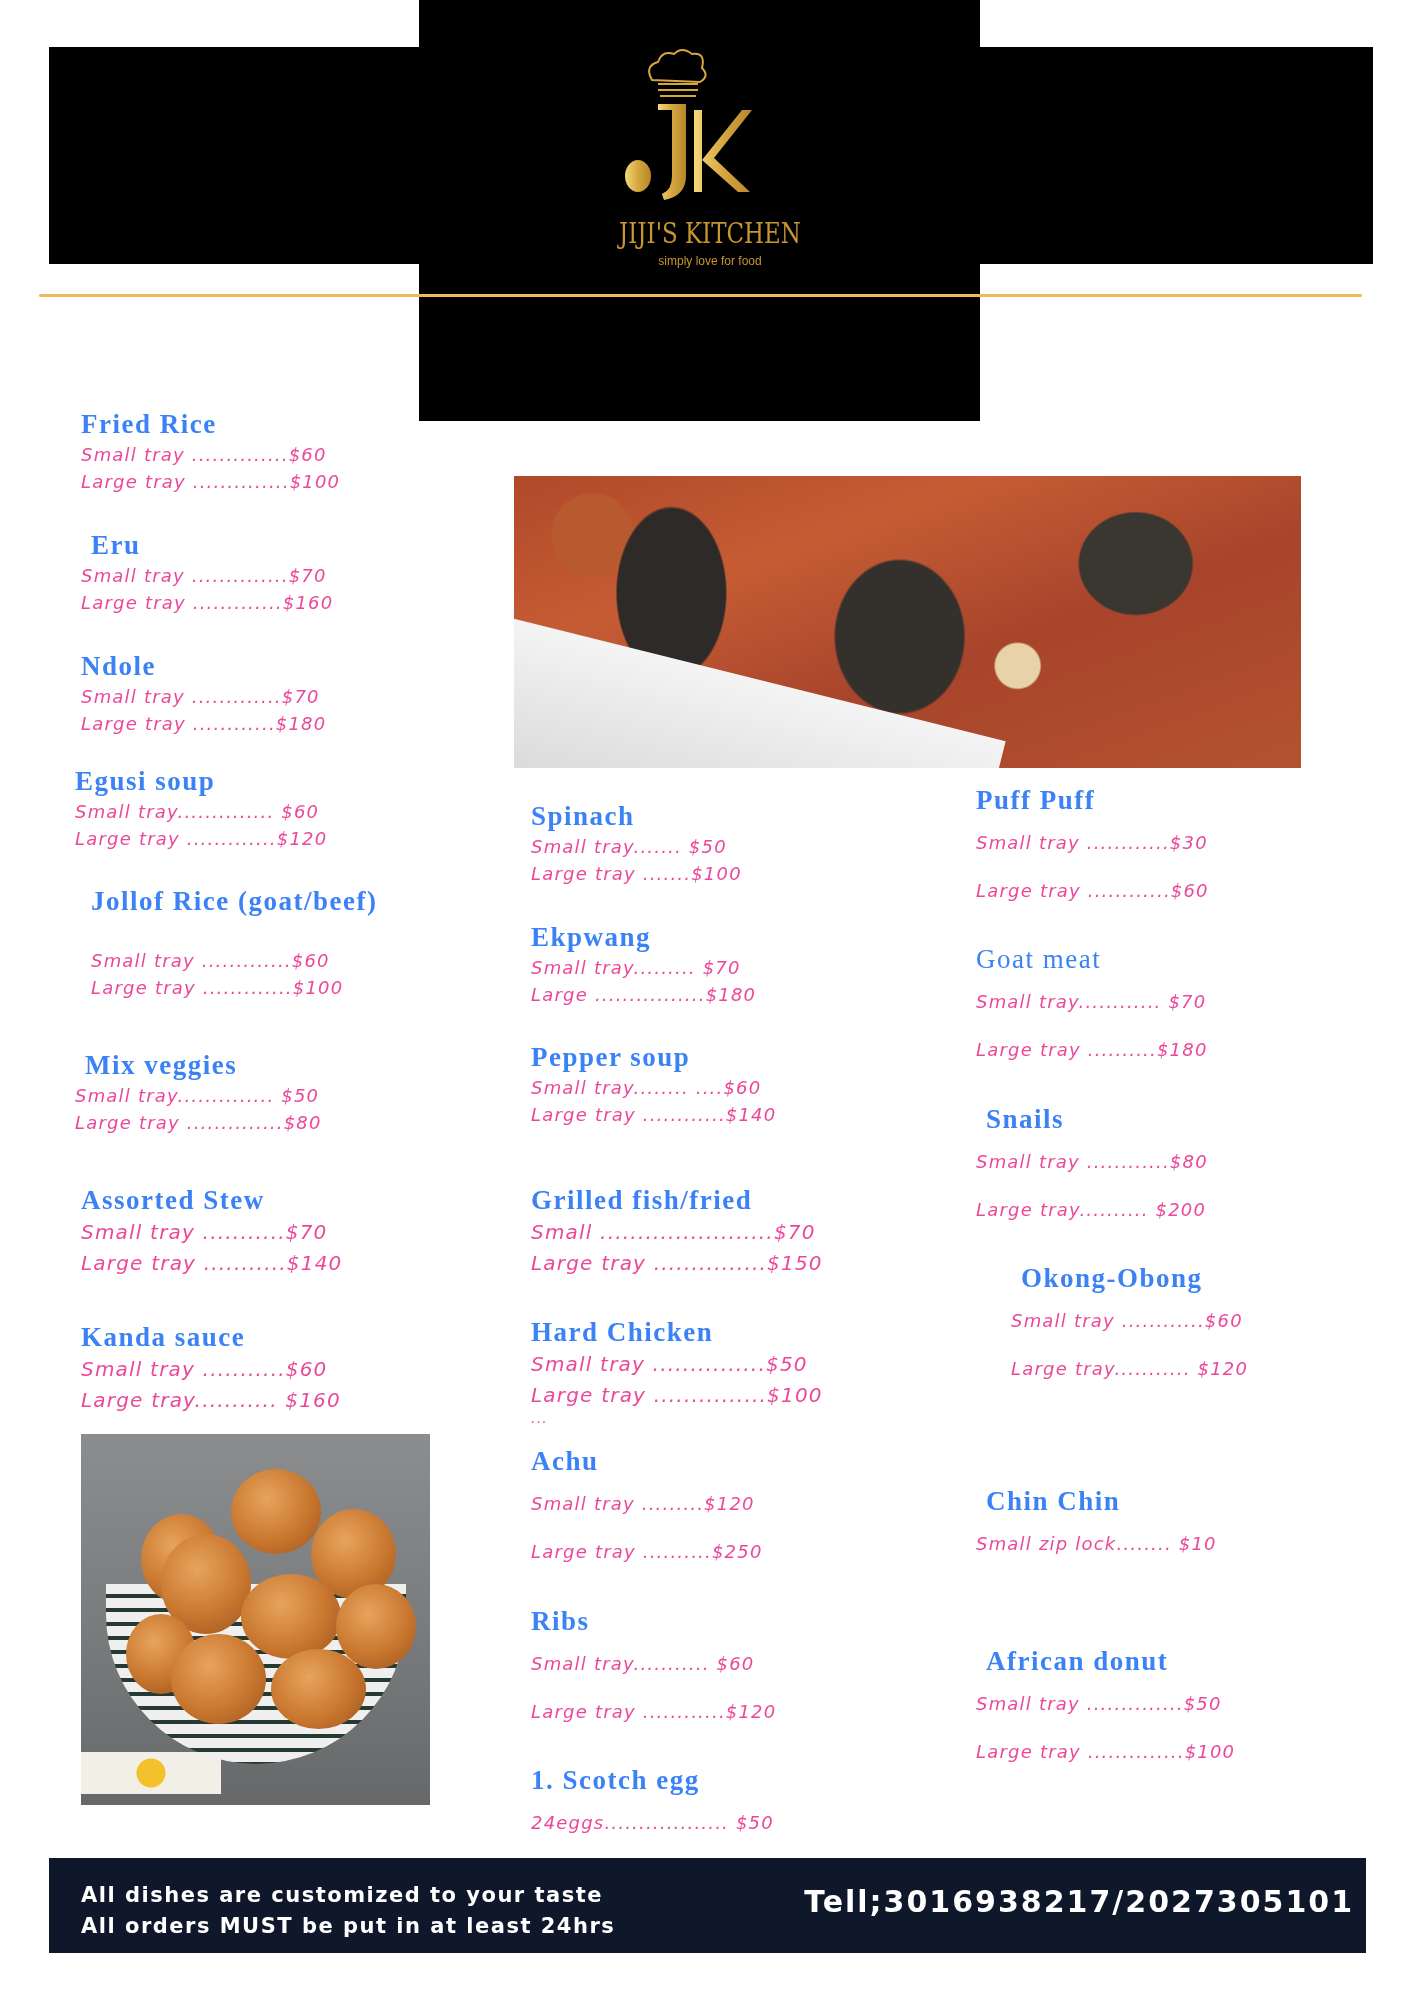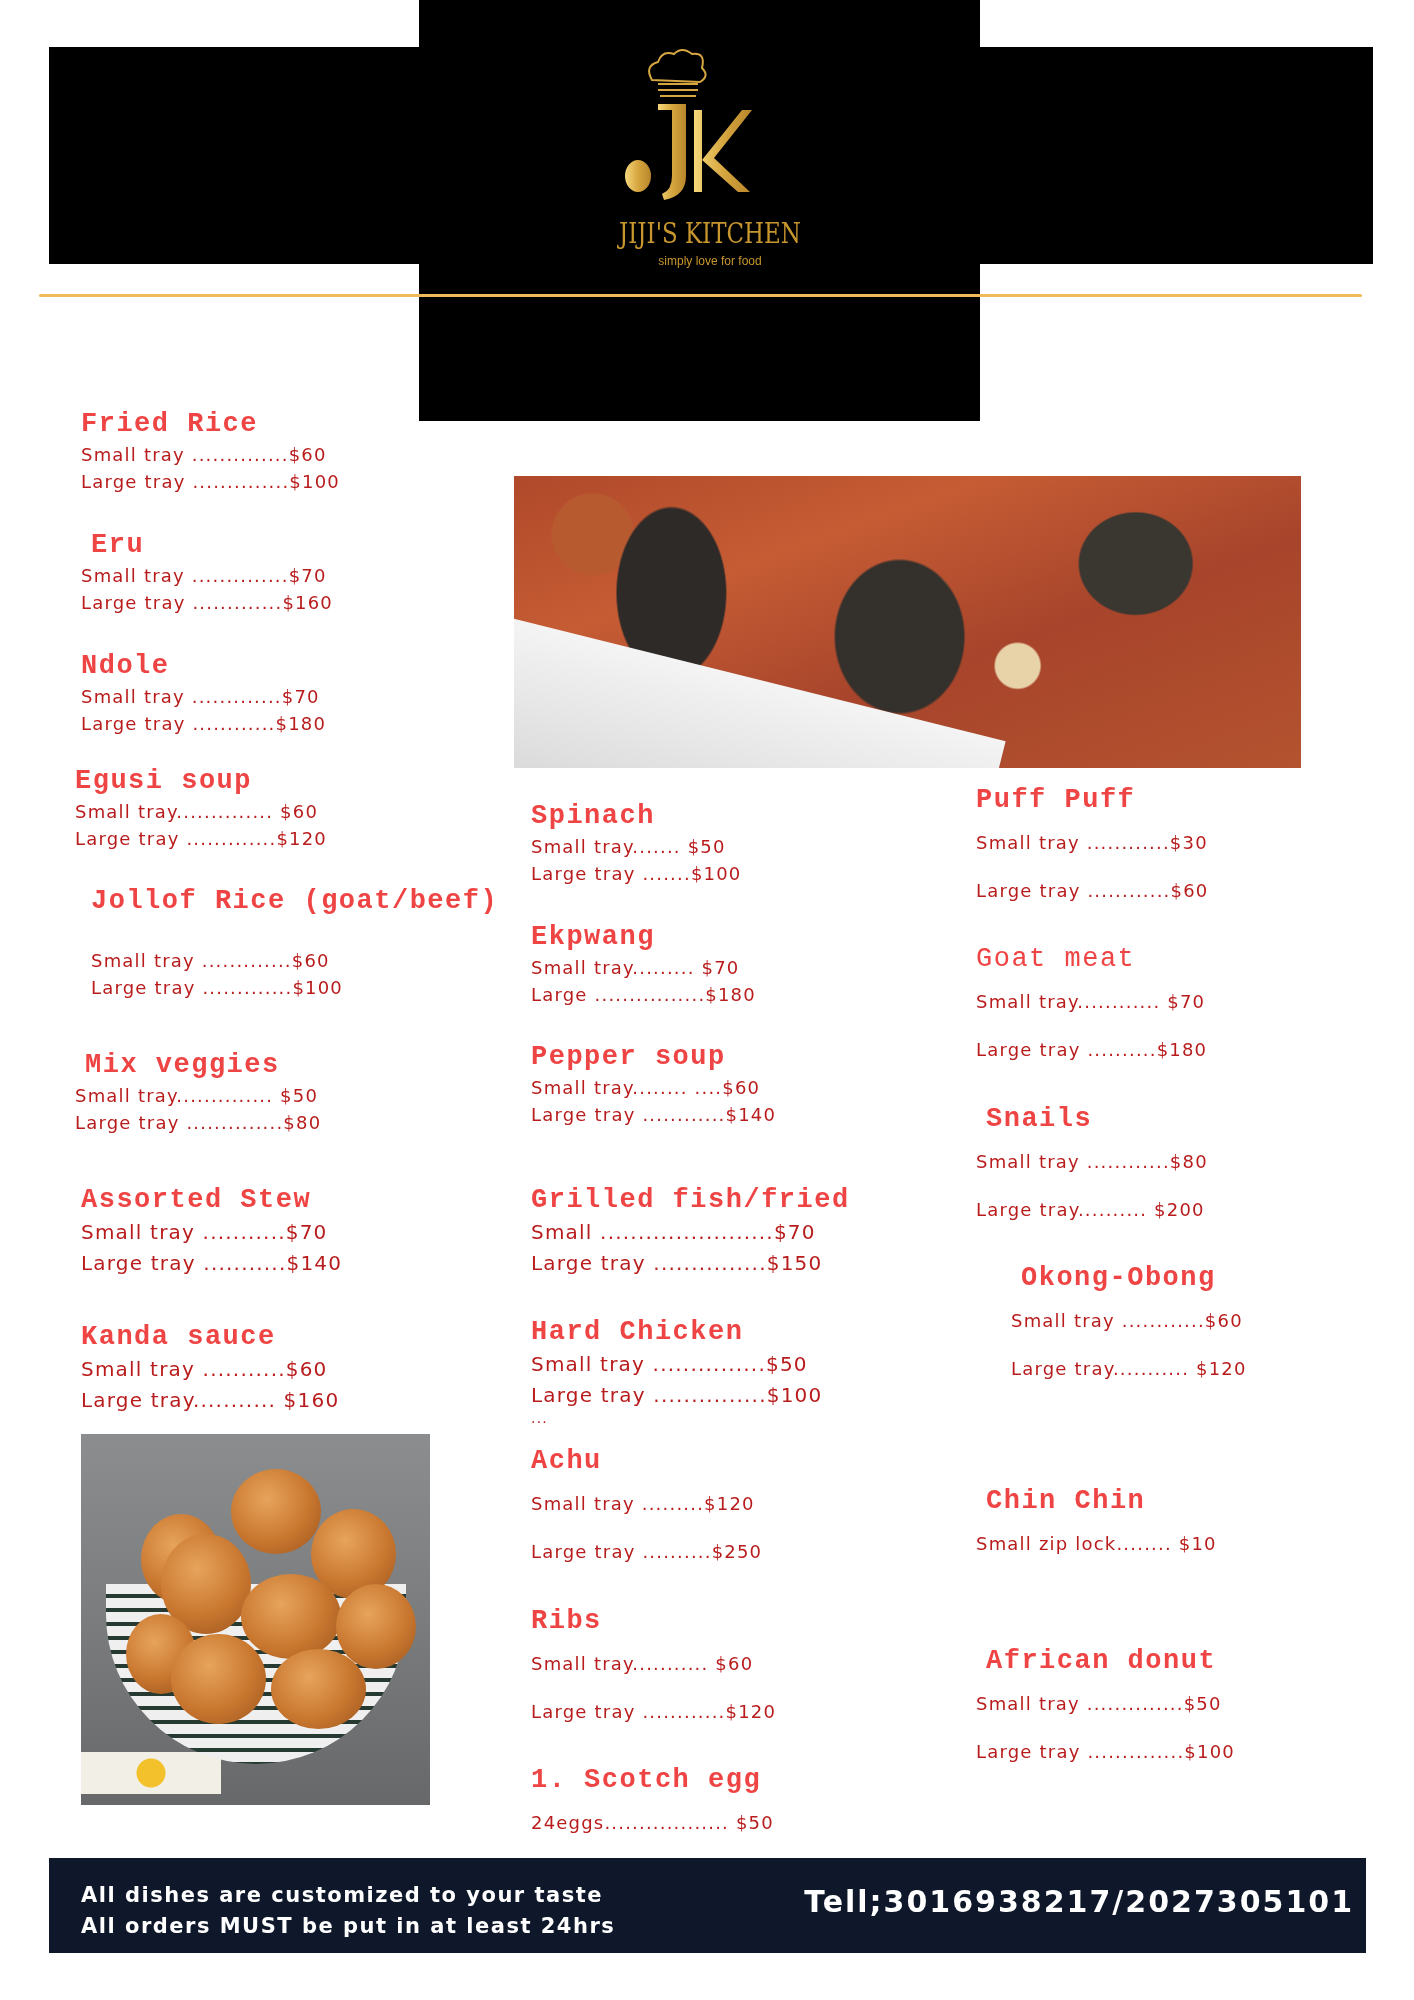--- a/index.html
+++ b/index.html
@@ -18,25 +18,26 @@
       color: #c7962e; transform: scaleX(0.85);
     }
     .logo-tag {
       position: absolute; left: 0; width: 300px; top: 214px; text-align: center;
       font-family: "Liberation Sans", sans-serif; font-size: 12px; color: #c7962e;
     }
 
     .item { position: absolute; }
     .item h3 {
       margin: 0; font-size: 27px; font-weight: bold; letter-spacing: 1.5px; line-height: 34px;
-      font-family: Liberation Mono, monospace; color: #ef4444; white-space: nowrap;
+      font-family: Liberation Serif, serif; color: #3b82f6; white-space: nowrap;
     }
     .item .row {
-      font-size: 18px; letter-spacing: 1.2px; line-height: 27px; white-space: nowrap; color: #b91c1c;
+      font-size: 18px; letter-spacing: 1.2px; line-height: 27px; white-space: nowrap; color: #ec4899;
       font-family: "DejaVu Sans", sans-serif;
+      font-style: italic;
     }
     .item.big .row { font-size: 20px; line-height: 31px; }
     .item.spaced .row { line-height: 48px; }
     .item.spaced h3 { margin-bottom: 2px; }
     .item .indent { padding-left: 10px; }
 
     .photo { position: absolute; overflow: hidden; }
     .photo-stew {
       left: 514px; top: 476px; width: 787px; height: 292px;
       background:

